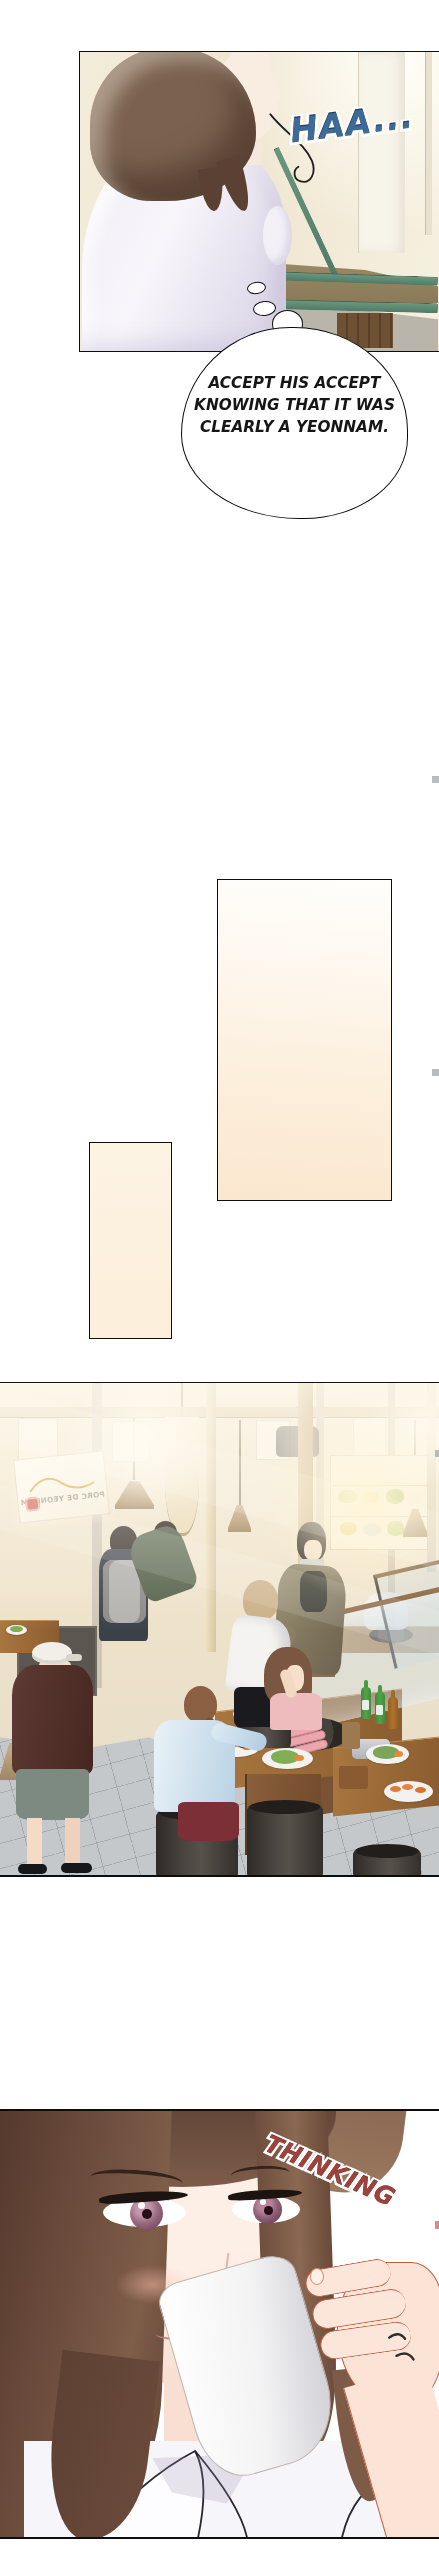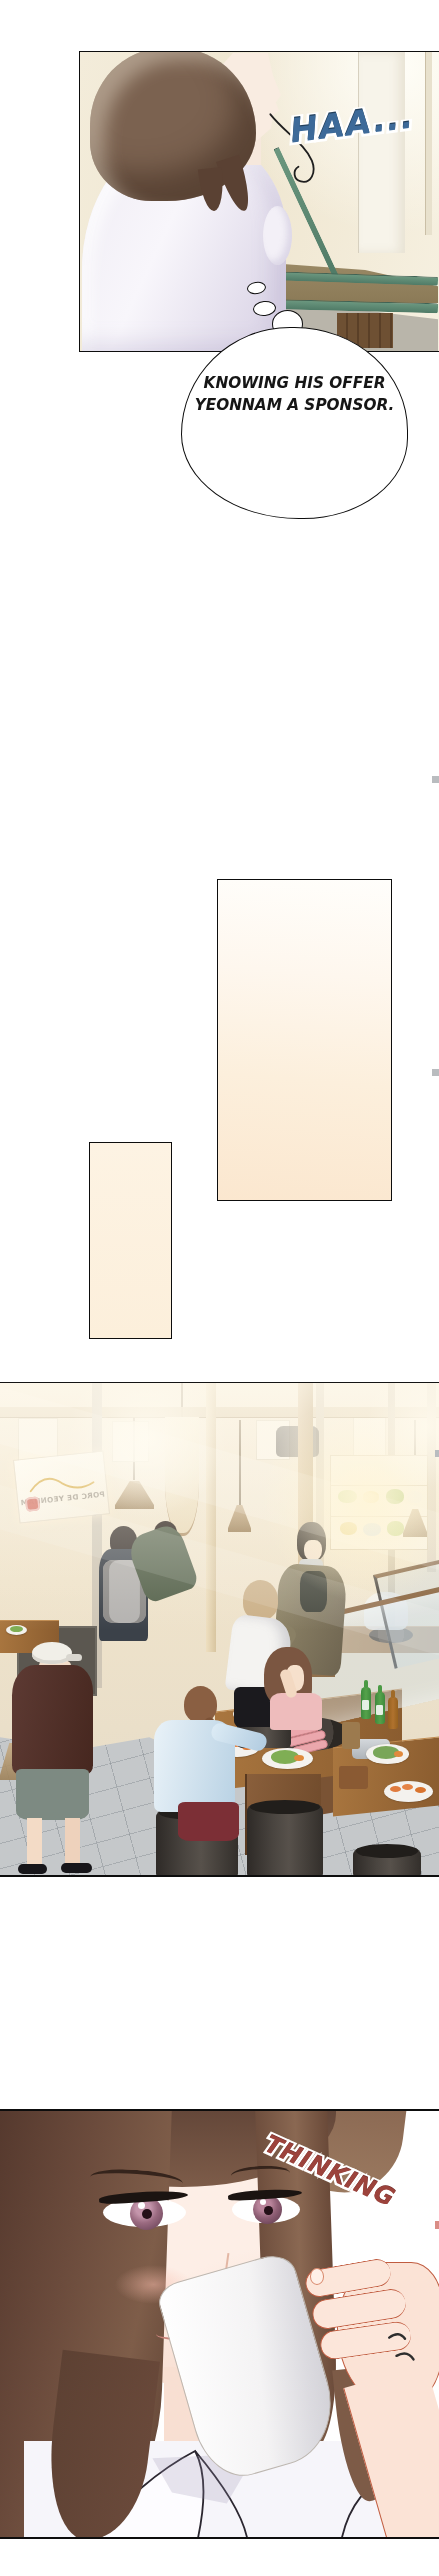--- a/index.html
+++ b/index.html
@@ -208,22 +208,23 @@
       <span class="sfx sfx-under">HAA...</span>
       <span class="sfx sfx-over">HAA...</span>
     </div>
   </section>
 
   <div class="abs dot dot1"></div>
   <div class="abs dot dot2"></div>
   <div class="abs bubble-knob"></div>
   <div class="abs bubble">
     <div class="bubble-text">
-      <div>KNOWING HIS OFFER</div>
-      <div>YEONNAM A SPONSOR.</div>
+      <div>ACCEPT HIS ACCEPT</div>
+      <div>KNOWING THAT IT WAS</div>
+      <div>CLEARLY A YEONNAM.</div>
     </div>
   </div>
 
   <div class="abs ph ph-tall"></div>
   <div class="abs ph ph-small"></div>
 
   <section class="abs rest">
     <div class="abs r-bg"></div>
     <div class="abs r-board" style="left:18.3px;top:35px;width:38px;height:43px;"></div>
     <div class="abs r-board" style="left:112px;top:38px;width:35px;height:39px;"></div>

